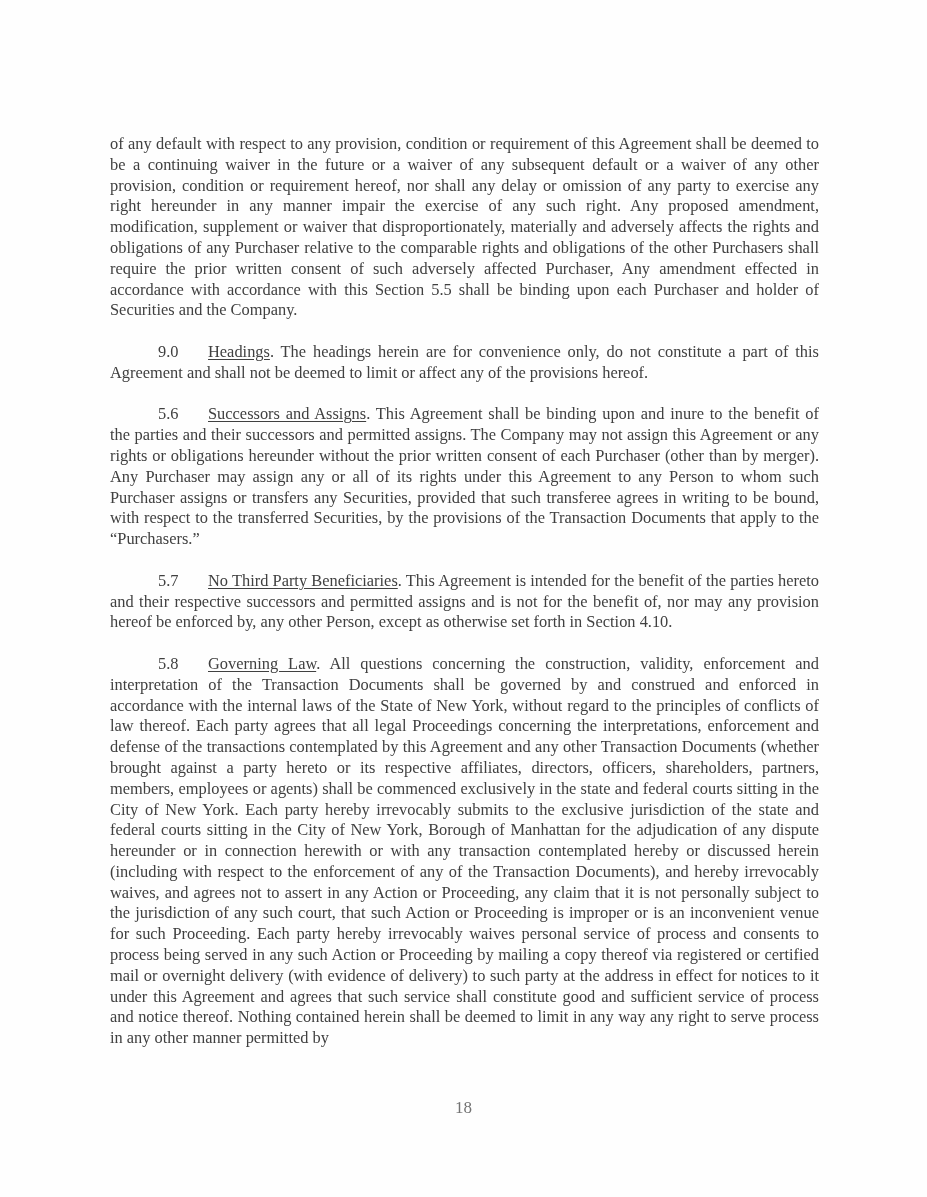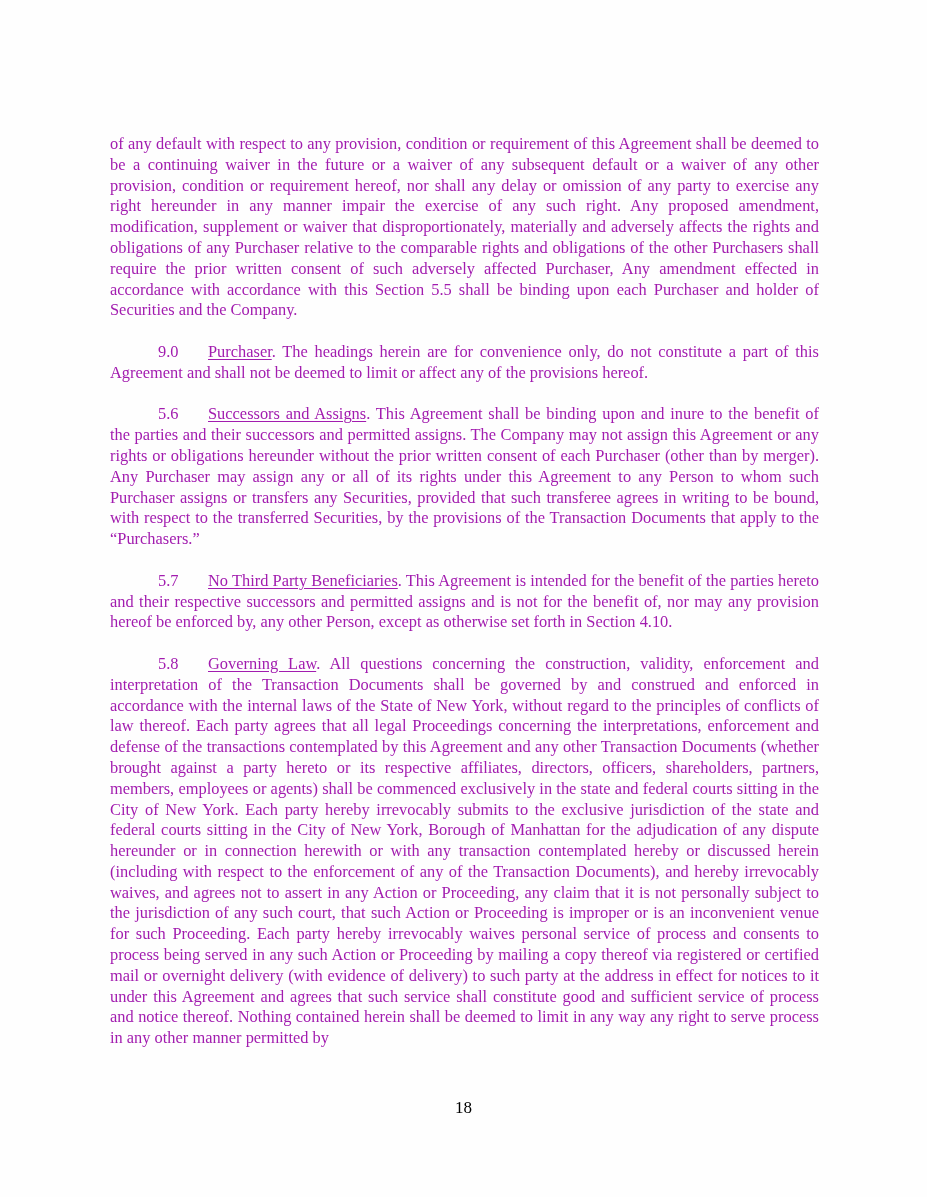--- a/index.html
+++ b/index.html
@@ -15,21 +15,21 @@
       overflow: hidden;
     }
     .content {
       position: absolute;
       left: 110px;
       top: 134px;
       width: 709px;
       font-family: "Liberation Serif", serif;
       font-size: 16.4px;
       line-height: 20.8px;
-      color: #a21caf;
+      color: #404040;
       text-align: justify;
     }
     .para {
       margin: 0 0 20.8px 0;
     }
     .para.first {
       margin-bottom: 20.8px;
     }
     .indent {
       display: inline-block;
@@ -44,32 +44,32 @@
       text-underline-offset: 2px;
     }
     .page-number {
       position: absolute;
       left: 0;
       width: 927px;
       top: 1098px;
       text-align: center;
       font-family: "Liberation Serif", serif;
       font-size: 17px;
-      color: #000000;
+      color: #737373;
     }
   </style>
 </head>
 <body>
 
 <div class="page">
   <div class="content">
 
     <p class="para first">of any default with respect to any provision, condition or requirement of this Agreement shall be deemed to be a continuing waiver in the future or a waiver of any subsequent default or a waiver of any other provision, condition or requirement hereof, nor shall any delay or omission of any party to exercise any right hereunder in any manner impair the exercise of any such right. Any proposed amendment, modification, supplement or waiver that disproportionately, materially and adversely affects the rights and obligations of any Purchaser relative to the comparable rights and obligations of the other Purchasers shall require the prior written consent of such adversely affected Purchaser, Any amendment effected in accordance with accordance with this Section 5.5 shall be binding upon each Purchaser and holder of Securities and the Company.</p>
 
-    <p class="para"><span class="indent"></span><span class="secnum">9.0</span><span class="heading">Purchaser</span><span>. The headings herein are for convenience only, do not constitute a part of this Agreement and shall not be deemed to limit or affect any of the provisions hereof.</span></p>
+    <p class="para"><span class="indent"></span><span class="secnum">9.0</span><span class="heading">Headings</span><span>. The headings herein are for convenience only, do not constitute a part of this Agreement and shall not be deemed to limit or affect any of the provisions hereof.</span></p>
 
     <p class="para"><span class="indent"></span><span class="secnum">5.6</span><span class="heading">Successors and Assigns</span><span>. This Agreement shall be binding upon and inure to the benefit of the parties and their successors and permitted assigns. The Company may not assign this Agreement or any rights or obligations hereunder without the prior written consent of each Purchaser (other than by merger). Any Purchaser may assign any or all of its rights under this Agreement to any Person to whom such Purchaser assigns or transfers any Securities, provided that such transferee agrees in writing to be bound, with respect to the transferred Securities, by the provisions of the Transaction Documents that apply to the “Purchasers.”</span></p>
 
     <p class="para"><span class="indent"></span><span class="secnum">5.7</span><span class="heading">No Third Party Beneficiaries</span><span>. This Agreement is intended for the benefit of the parties hereto and their respective successors and permitted assigns and is not for the benefit of, nor may any provision hereof be enforced by, any other Person, except as otherwise set forth in Section 4.10.</span></p>
 
     <p class="para"><span class="indent"></span><span class="secnum">5.8</span><span class="heading">Governing Law</span><span>. All questions concerning the construction, validity, enforcement and interpretation of the Transaction Documents shall be governed by and construed and enforced in accordance with the internal laws of the State of New York, without regard to the principles of conflicts of law thereof.  Each party agrees that all legal Proceedings concerning the interpretations, enforcement and defense of the transactions contemplated by this Agreement and any other Transaction Documents (whether brought against a party hereto or its respective affiliates, directors, officers, shareholders, partners, members, employees or agents) shall be commenced exclusively in the state and federal courts sitting in the City of New York. Each party hereby irrevocably submits to the exclusive jurisdiction of the state and federal courts sitting in the City of New York, Borough of Manhattan for the adjudication of any dispute hereunder or in connection herewith or with any transaction contemplated hereby or discussed herein (including with respect to the enforcement of any of the Transaction Documents), and hereby irrevocably waives, and agrees not to assert in any Action or Proceeding, any claim that it is not personally subject to the jurisdiction of any such court, that such Action or Proceeding is improper or is an inconvenient venue for such Proceeding.  Each party hereby irrevocably waives personal service of process and consents to process being served in any such Action or Proceeding by mailing a copy thereof via registered or certified mail or overnight delivery (with evidence of delivery) to such party at the address in effect for notices to it under this Agreement and agrees that such service shall constitute good and sufficient service of process and notice thereof. Nothing contained herein shall be deemed to limit in any way any right to serve process in any other manner permitted by</span></p>
 
   </div>
 
   <div class="page-number">18</div>

